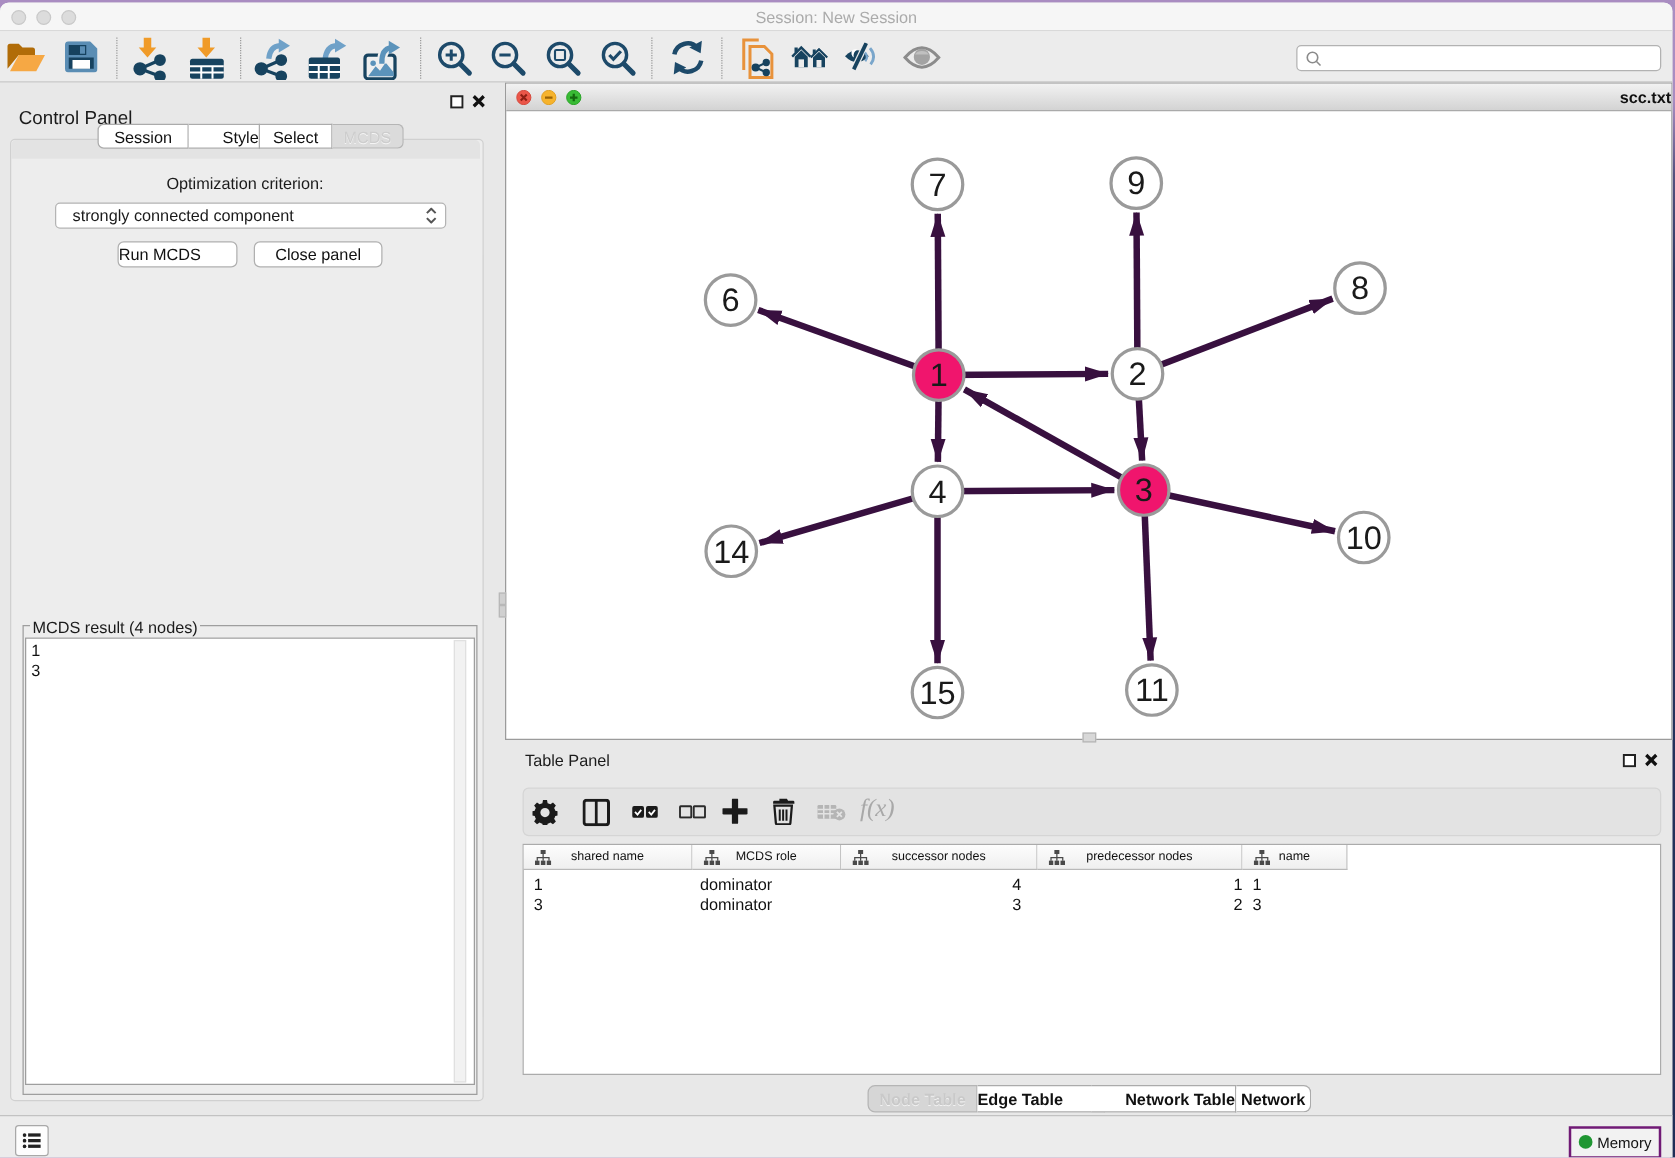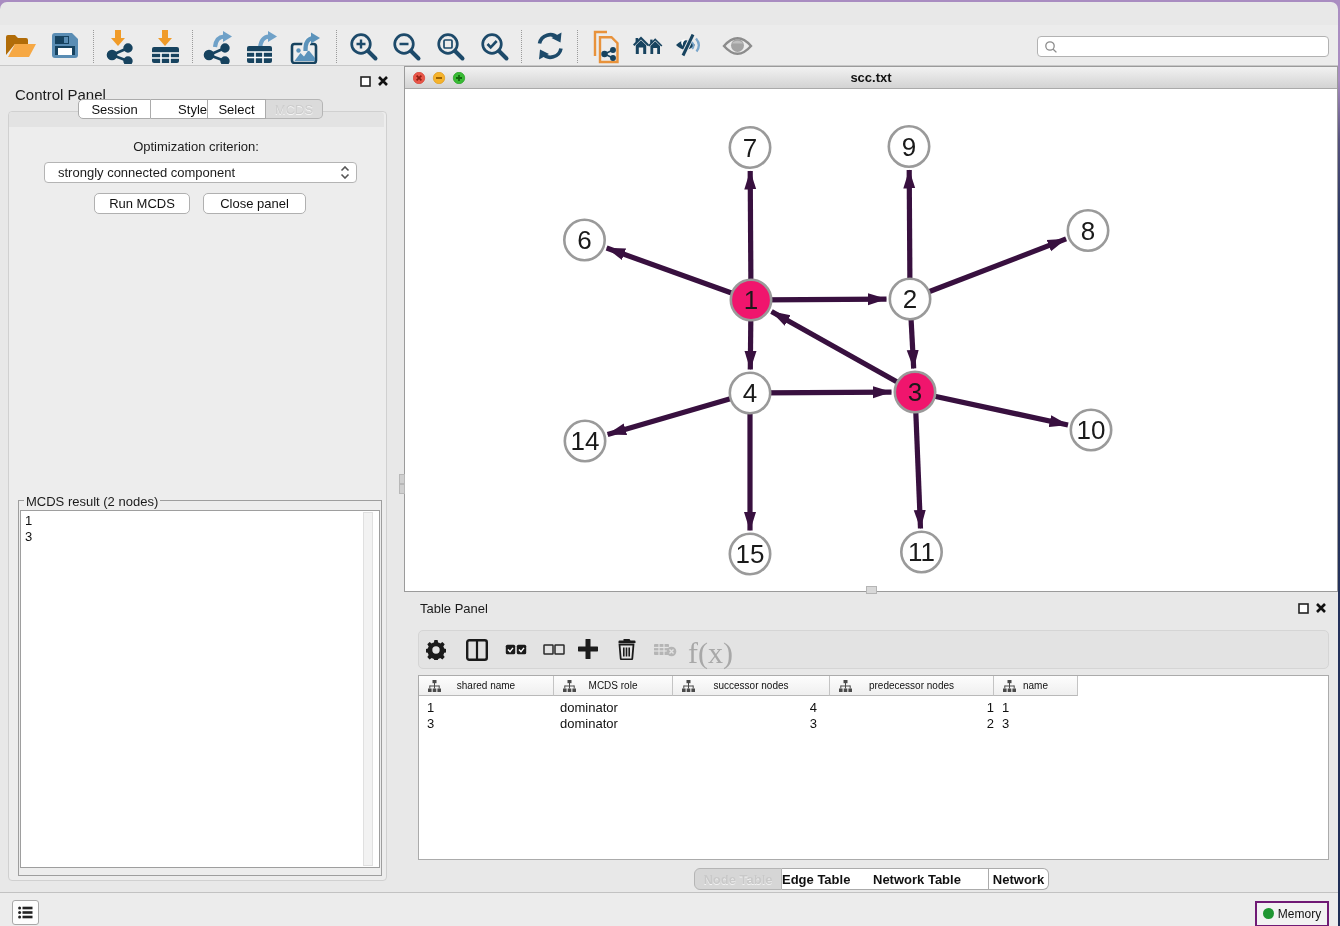--- a/index.html
+++ b/index.html
@@ -8,20 +8,26 @@
 svg{display:block}
 .hc{top:0;height:20px;background:linear-gradient(#fdfdfd,#efefef);border-right:1px solid #c4c4c4;border-bottom:1px solid #b9b9b9;text-align:center;line-height:20px;box-sizing:border-box}
 .hc svg{position:absolute;left:9px;top:4px}
 </style></head>
 <body>
 
 <div class="abs" style="left:1336px;top:0;width:4px;height:926px;background:linear-gradient(#ab8ec2 0,#a98cc1 80px,#55517e 140px,#2a3661 220px,#1f2d56 926px)"></div>
 
 <div class="abs" style="left:0;top:2px;width:1338px;height:924px;background:#e8e8e8;border-radius:7px 7px 0 0;overflow:hidden">
 
+  <div class="abs" style="left:0;top:0;width:1338px;height:22px;background:#f6f6f6;border-bottom:1px solid #d9d9d9">
+    <div class="abs" style="left:9px;top:6px;width:10px;height:10px;border-radius:50%;background:#dcdcdc;border:1px solid #c9c9c9"></div>
+    <div class="abs" style="left:29px;top:6px;width:10px;height:10px;border-radius:50%;background:#dcdcdc;border:1px solid #c9c9c9"></div>
+    <div class="abs" style="left:49px;top:6px;width:10px;height:10px;border-radius:50%;background:#dcdcdc;border:1px solid #c9c9c9"></div>
+    <div class="abs" style="left:0;top:4px;width:1338px;text-align:center;font-size:13px;color:#ababab">Session: New Session</div>
+  </div>
 
   <div class="abs" id="toolbar" style="left:0;top:23px;width:1338px;height:40px;background:#ececec;border-bottom:1px solid #c8c8c8">
 
     <svg class="ic" style="left:5px;top:9px" width="32" height="24" viewBox="0 0 32 24">
       <path fill="#b16c08" d="M1,21 V3 Q1,1 3,1 h7 l3,3 h8 q2,0 2,2 v4 h-13 z"></path>
       <path fill="#f6a844" d="M3,23 L10,10 h21 l-7,13 z"></path>
     </svg>
 
     <svg class="ic" style="left:52px;top:8px" width="26" height="25" viewBox="0 0 26 25">
       <path fill="#5a8db4" d="M0,3 Q0,0 3,0 h17 l6,6 v16 q0,3 -3,3 h-20 q-3,0 -3,-3 z"></path>
@@ -193,42 +199,42 @@
     </div>
     <div class="abs" style="left:44px;top:96px;width:311px;height:19px;background:#fff;border:1px solid #b4b4b4;border-radius:4px;font-size:13px;color:#1b1b1b;line-height:19px">
       <span style="margin-left:13px">strongly connected component</span>
       <svg class="abs" style="left:295px;top:3px" width="10" height="13" viewBox="0 0 10 13">
           <path d="M1.5,4.5 L5,1 L8.5,4.5 M1.5,8.5 L5,12 L8.5,8.5" fill="none" stroke="#555" stroke-width="1.6"></path>
         </svg>
     </div>
 
     <div class="abs" style="left:0;top:73px;width:392px;text-align:center;font-size:13px;color:#1b1b1b">Optimization criterion:</div>
 
-    <div class="abs" style="left:94px;top:127px;width:96px;height:21px;background:#fff;border:1px solid #b0b0b0;border-radius:5px;box-sizing:border-box;font-size:13px;color:#111;text-align:center;line-height:19px">Run MCDS</div>
+    <div class="abs" style="left:94px;top:127px;width:96px;height:21px;background:#fff;border:1px solid #b0b0b0;border-radius:5px;box-sizing:border-box;font-size:13px;color:#111;text-align:left;line-height:19px">Run MCDS</div>
     <div class="abs" style="left:203px;top:127px;width:103px;height:21px;background:#fff;border:1px solid #b0b0b0;border-radius:5px;box-sizing:border-box;font-size:13px;color:#111;text-align:center;line-height:19px">Close panel</div>
 
     <div class="abs" style="left:18px;top:434px;width:364px;height:376px;border:1px solid #9e9e9e;box-sizing:border-box"></div>
-    <div class="abs" style="left:24px;top:428px;font-size:13px;color:#1b1b1b;background:#ededed;padding:0 2px">MCDS result (2 nodes)</div>
+    <div class="abs" style="left:24px;top:428px;font-size:13px;color:#1b1b1b;background:#ededed;padding:0 2px">MCDS result (4 nodes)</div>
     <div class="abs" style="left:20px;top:444px;width:360px;height:358px;background:#fff;border:1px solid #9e9e9e;box-sizing:border-box">
       <div class="abs" style="left:4px;top:2px;font-size:13px;line-height:16px;color:#111">1<br>3</div>
       <div class="abs" style="left:342px;top:1px;width:10px;height:354px;background:#f2f2f2;border:1px solid #e0e0e0;box-sizing:border-box"></div>
     </div>
   </div>
 
   <div class="abs" id="netwin" style="left:404px;top:64px;width:934px;height:526px;border:1px solid #9b9b9b;box-sizing:border-box;background:#fff">
     <div class="abs" style="left:0;top:0;width:932px;height:21px;background:linear-gradient(#f2f2f2,#d3d3d3);border-bottom:1px solid #aaa">
       <svg class="abs" style="left:8px;top:5px" width="62" height="12" viewBox="0 0 62 12">
         <circle cx="6" cy="6" r="5.7" fill="#ea5649" stroke="#d64a3e" stroke-width="0.8"></circle>
         <path d="M3.6,3.6 L8.4,8.4 M8.4,3.6 L3.6,8.4" stroke="#8e1f14" stroke-width="1.7"></path>
         <circle cx="26" cy="6" r="5.7" fill="#f6b32c" stroke="#e0a023" stroke-width="0.8"></circle>
         <line x1="3" y1="6" x2="9" y2="6" stroke="#9a6304" stroke-width="1.8" transform="translate(20,0)"></line>
         <circle cx="46" cy="6" r="5.7" fill="#39bb35" stroke="#2ba428" stroke-width="0.8"></circle>
         <path d="M43,6 h6 M46,3 v6" stroke="#14680f" stroke-width="1.8"></path>
       </svg>
-      <div class="abs" style="left:0;top:3px;width:932px;text-align:center;font-size:13px;font-weight:bold;color:#111">scc.txt</div>
+      <div class="abs" style="left:0;top:3px;width:932px;text-align:right;font-size:13px;font-weight:bold;color:#111">scc.txt</div>
     </div>
     <svg class="abs" style="left:0;top:21px" width="932" height="503" viewBox="0 0 932 503">
       <defs>
         <marker id="ah" markerWidth="20" markerHeight="14" refX="18.5" refY="6.5" orient="auto" markerUnits="userSpaceOnUse">
           <path d="M0,0.5 L19,6.5 L0,12.5 z" fill="#38103f"></path>
         </marker>
       </defs>
       <g stroke="#38103f" stroke-width="5.2">
         <line x1="346" y1="212" x2="345.2" y2="83.0" marker-end="url(#ah)"></line>
         <line x1="346" y1="212" x2="201.6" y2="160.0" marker-end="url(#ah)"></line>
@@ -330,21 +336,21 @@
       <g stroke="#e3e3e3" stroke-width="1.2">
           <line x1="1" y1="4.5" x2="16" y2="4.5"></line>
           <line x1="1" y1="8" x2="16" y2="8"></line>
           <line x1="6" y1="1" x2="6" y2="12"></line>
           <line x1="11" y1="1" x2="11" y2="12"></line>
         </g>
       <circle cx="18.5" cy="8.5" r="4.8" fill="#b5b5b5"></circle>
       <path d="M16.5,6.5 l4,4 M20.5,6.5 l-4,4" stroke="#e3e3e3" stroke-width="1.4"></path>
     </svg>
 
-    <div class="abs" style="left:284px;top:40px;font-family:'Liberation Serif',serif;font-size:30px;color:#a8a8a8">f(x)</div>
+    <div class="abs" style="left:284px;top:40px;font-family:'Liberation Serif',serif;font-style:italic;font-size:20px;color:#a8a8a8">f(x)</div>
 
     <div class="abs" style="left:14px;top:79px;width:911px;height:185px;background:#fff;border:1px solid #ababab;box-sizing:border-box">
       <div class="abs" id="thead" style="left:0;top:0;width:913px;height:21px;font-size:10px;color:#111">
         <div class="abs hc" style="left:0;width:135px"><svg width="13" height="12" viewBox="0 0 13 12">
               <g fill="#4a4a4a">
                 <rect x="4.5" y="0" width="4" height="3.2"></rect>
                 <rect x="0" y="8.5" width="3.6" height="3.5"></rect>
                 <rect x="4.7" y="8.5" width="3.6" height="3.5"></rect>
                 <rect x="9.4" y="8.5" width="3.6" height="3.5"></rect>
               </g>
@@ -409,21 +415,21 @@
           <span class="abs" style="left:141px">dominator</span>
         <span class="abs" style="left:258px;width:140px;text-align:right">3</span>
         <span class="abs" style="left:425px;width:150px;text-align:right">2</span>
         <span class="abs" style="left:583px">3</span>
       </div>
     </div>
 
     <div class="abs" style="left:290px;top:272px;height:22px;font-size:13px;font-weight:bold;color:#111">
       <div class="abs" style="left:0;top:0;width:88px;height:22px;background:#d6d6d6;border:1px solid #b5b5b5;border-radius:6px 0 0 6px;box-sizing:border-box;text-align:center;line-height:21px;color:#c9c9c9;text-shadow:0 1px 0 #f2f2f2">Node Table</div>
       <div class="abs" style="left:88px;top:0;width:102px;height:22px;background:#fff;border:1px solid #ababab;border-left:none;box-sizing:border-box;line-height:21px">Edge Table</div>
-      <div class="abs" style="left:179px;top:0;width:116px;height:22px;background:#fff;border:1px solid #ababab;border-left:none;box-sizing:border-box;text-align:left;line-height:21px">Network Table</div>
+      <div class="abs" style="left:179px;top:0;width:116px;height:22px;background:#fff;border:1px solid #ababab;border-left:none;box-sizing:border-box;text-align:right;line-height:21px">Network Table</div>
       <div class="abs" style="left:295px;top:0;width:60px;height:22px;background:#fff;border:1px solid #ababab;border-left:none;border-radius:0 6px 6px 0;box-sizing:border-box;text-align:center;line-height:21px">Network</div>
     </div>
   </div>
 
   <div class="abs" style="left:0;top:890px;width:1338px;height:35px;background:#ececec;border-top:1px solid #c2c2c2">
     <div class="abs" style="left:12px;top:7px;width:25px;height:23px;background:#fdfdfd;border:1px solid #a8a8a8;border-radius:3px">
       <svg class="abs" style="left:5px;top:5px" width="15" height="13" viewBox="0 0 15 13">
         <g fill="#222">
             <circle cx="1.6" cy="2" r="1.5"></circle>
             <circle cx="1.6" cy="6.5" r="1.5"></circle>

